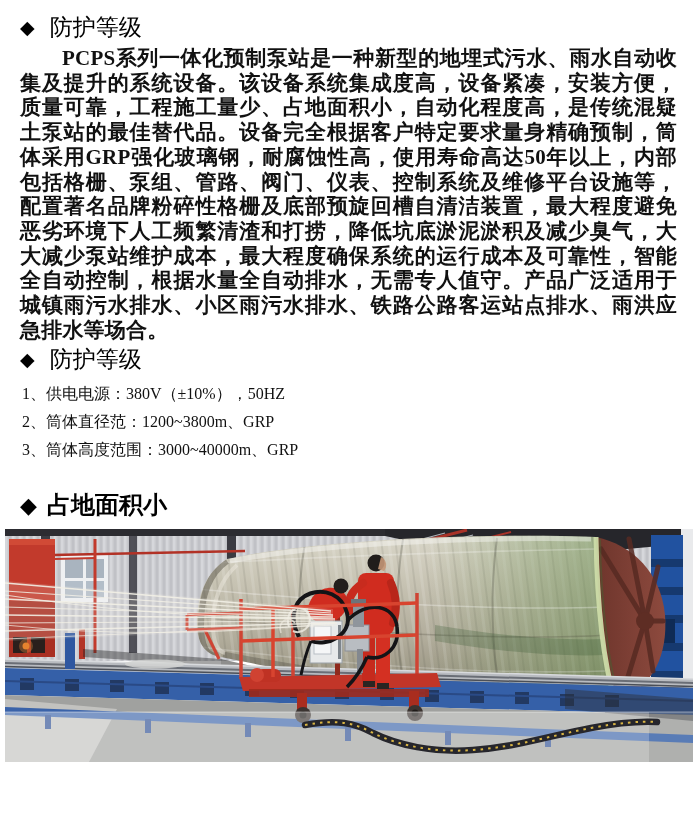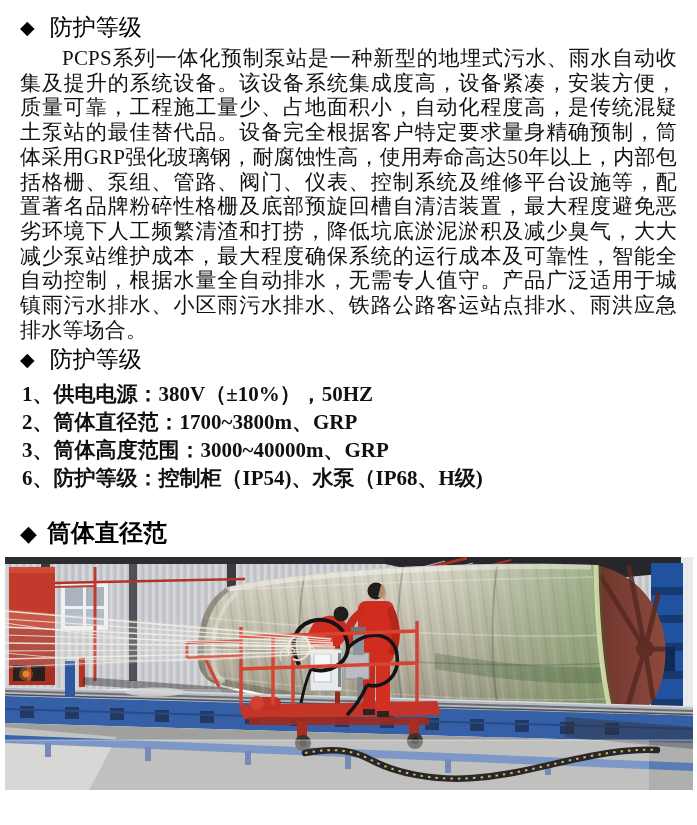--- a/index.html
+++ b/index.html
@@ -13,26 +13,26 @@
     display:flex;align-items:center;gap:15px;
     margin:0;font-size:23px;font-weight:400;line-height:29px;color:#000;
   }
   .diamond{
     font-family:"DejaVu Sans","DejaVu Serif",sans-serif;
     font-size:19px;line-height:1;
   }
   .body-text{
     margin:4px 0 0 0;
     font-size:21px;line-height:24.7px;
-    text-align:justify;text-indent:2em;letter-spacing:.2px;
+    text-align:justify;text-indent:2em;letter-spacing:.2px;font-weight:bold;
   }
   .heading-tech{margin-top:3px;}
   .params{
     list-style:none;margin:6px 0 8px 0;padding:0 0 0 2px;
-    font-size:21px;line-height:28px;font-weight:bold;
+    font-size:16px;line-height:28px;
   }
   .heading-production{margin-top:27px;font-size:24px;font-weight:600;gap:10px;}
   .heading-production .diamond{font-size:22px;}
   .photo{margin:9px 0 0 -15px;width:688px;height:233px;}
   .photo svg{display:block;}
 </style>
 </head>
 <body>
 
 <div class="page">
@@ -45,30 +45,29 @@
     <p class="body-text">PCPS系列一体化预制泵站是一种新型的地埋式污水、雨水自动收集及提升的系统设备。该设备系统集成度高，设备紧凑，安装方便，质量可靠，工程施工量少、占地面积小，自动化程度高，是传统混疑土泵站的最佳替代品。设备完全根据客户特定要求量身精确预制，筒体采用GRP强化玻璃钢，耐腐蚀性高，使用寿命高达50年以上，内部包括格栅、泵组、管路、阀门、仪表、控制系统及维修平台设施等，配置著名品牌粉碎性格栅及底部预旋回槽自清洁装置，最大程度避免恶劣环境下人工频繁清渣和打捞，降低坑底淤泥淤积及减少臭气，大大减少泵站维护成本，最大程度确保系统的运行成本及可靠性，智能全自动控制，根据水量全自动排水，无需专人值守。产品广泛适用于城镇雨污水排水、小区雨污水排水、铁路公路客运站点排水、雨洪应急排水等场合。</p>
   </section>
 
   <section>
     <h2 class="heading heading-tech">
       <span class="diamond">◆</span>
       <span>防护等级</span>
     </h2>
     <ul class="params">
       <li>1、供电电源：380V（±10%），50HZ</li>
-      <li>2、筒体直径范：1700~3800m、GRP</li>
+      <li>2、筒体直径范：1200~3800m、GRP</li>
       <li>3、筒体高度范围：3000~40000m、GRP</li>
-      <li>6、防护等级：控制柜（IP54)、水泵（IP68、H级)</li>
     </ul>
   </section>
 
   <section>
     <h2 class="heading heading-production">
       <span class="diamond">◆</span>
-      <span>筒体直径范</span>
+      <span>占地面积小</span>
     </h2>
 
     <div class="photo" role="img" aria-label="设备生产加工照片">
       <svg width="688" height="233" viewBox="0 0 688 233" xmlns="http://www.w3.org/2000/svg">
         <defs>
           <linearGradient id="tg" x1="0" y1="0" x2="0" y2="1">
             <stop offset="0" stop-color="#d9d6c8"></stop>
             <stop offset="0.28" stop-color="#c7c3b3"></stop>
             <stop offset="0.62" stop-color="#b1ac9b"></stop>
             <stop offset="1" stop-color="#8e8a77"></stop>

